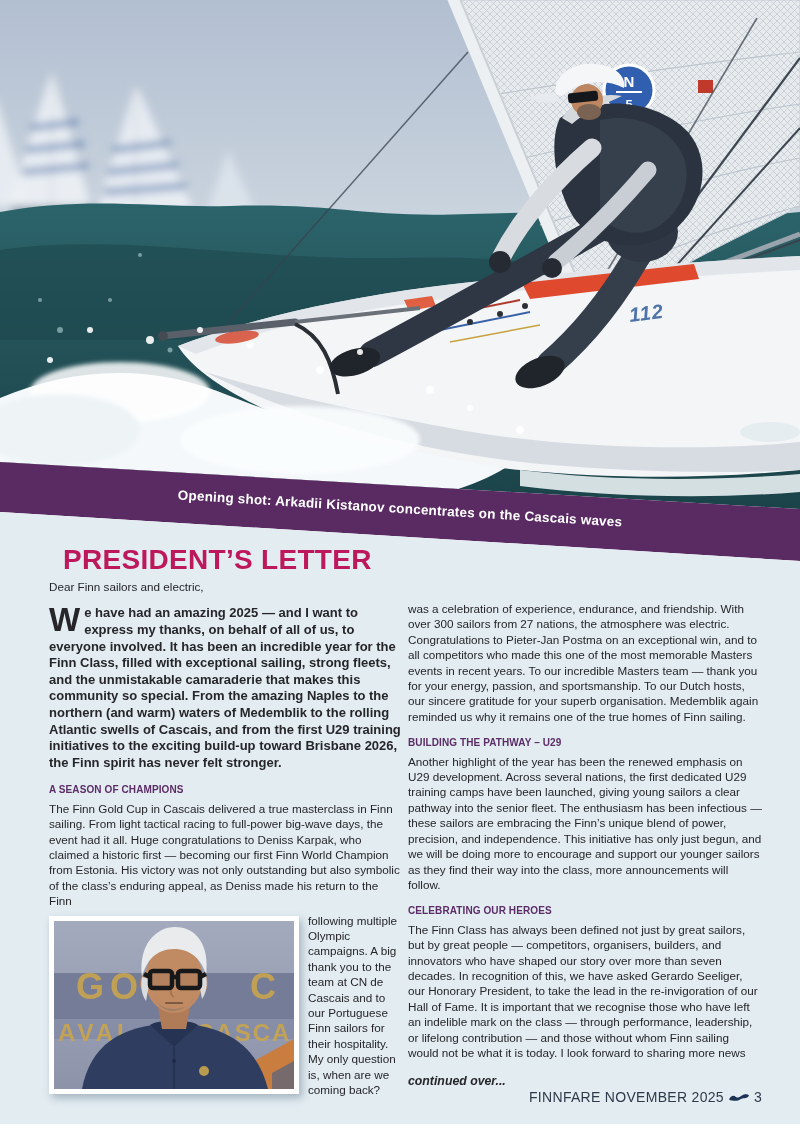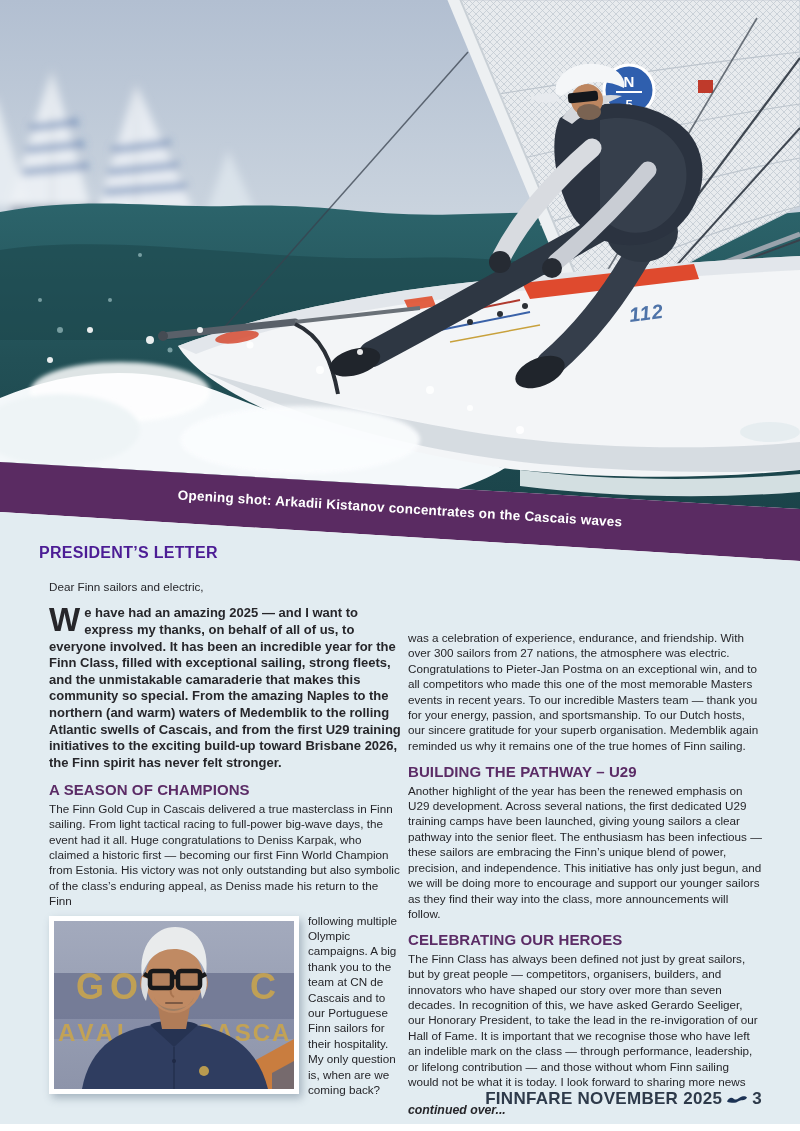--- a/index.html
+++ b/index.html
@@ -22,43 +22,43 @@
     position:absolute;left:70px;top:500px;width:660px;height:18px;line-height:18px;
     text-align:center;color:#ffffff;font-weight:bold;font-size:13.5px;letter-spacing:.2px;
     transform:rotate(3.5deg);z-index:5;
   }
   
   .content-panel{
     position:absolute;inset:0;background:#e2ecf1;
     clip-path:polygon(0 512px,800px 561px,800px 1124px,0 1124px);
   }
   .article-title{
-    position:absolute;left:39px;top:544px;z-index:6;
-    font-size:16px;font-weight:bold;color:#4c1d95;letter-spacing:.3px;
+    position:absolute;left:63px;top:544px;z-index:6;
+    font-size:28px;font-weight:bold;color:#be185d;letter-spacing:.3px;
   }
   .col{position:absolute;z-index:6;font-size:11.7px;line-height:15.4px;}
   .col-left{left:49px;top:579px;width:353px;}
-  .col-right{left:408px;top:630px;width:354px;}
+  .col-right{left:408px;top:601px;width:354px;}
   .salutation{margin:0 0 11px 0;}
   .intro{font-size:13px;font-weight:bold;line-height:16.6px;margin:0;}
   .dropcap{float:left;font-size:33px;line-height:26px;padding:2px 4px 0 0;font-weight:bold;}
-  .subhead{color:#5b2c66;font-weight:bold;font-size:15px;margin:11px 0 3px 0;letter-spacing:.1px;}
+  .subhead{color:#5b2c66;font-weight:bold;font-size:10px;margin:11px 0 3px 0;letter-spacing:.1px;}
   .bodyp{margin:0 0 0 0;}
   .photo-wrap{margin-top:4px;}
   .photo-wrap::after{content:"";display:block;clear:both;}
   .inset-photo{
     float:left;width:240px;height:168px;border:5px solid #ffffff;
     box-shadow:3px 4px 8px rgba(90,110,130,.45);margin:3px 9px 3px 0;background:#f9a8d4;
   }
   .indent{text-indent:13px;margin:0;}
   .continued{margin:14px 18px 0 0;text-align:left;font-weight:bold;font-style:italic;font-size:12.3px;}
   
   .footer{
     position:absolute;top:1089px;right:38px;z-index:6;display:flex;align-items:center;gap:5px;
-    font-size:17px;color:#2e3a4a;letter-spacing:.3px;font-weight:bold;
+    font-size:14px;color:#2e3a4a;letter-spacing:.3px;
   }
   .wave-glyph{display:inline-block;width:20px;height:11px;}
 </style>
 </head>
 <body>
 
 <div class="page">
 
   <div class="hero">
     <svg width="800" height="515" viewBox="0 0 800 515">

